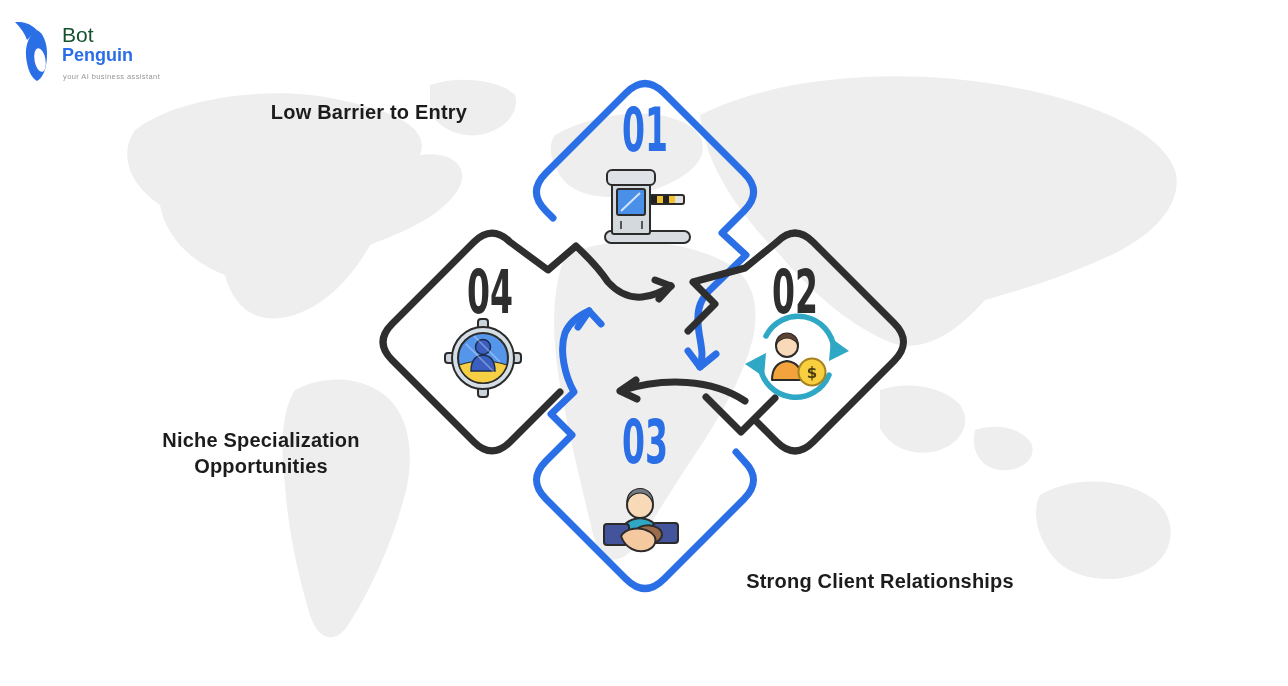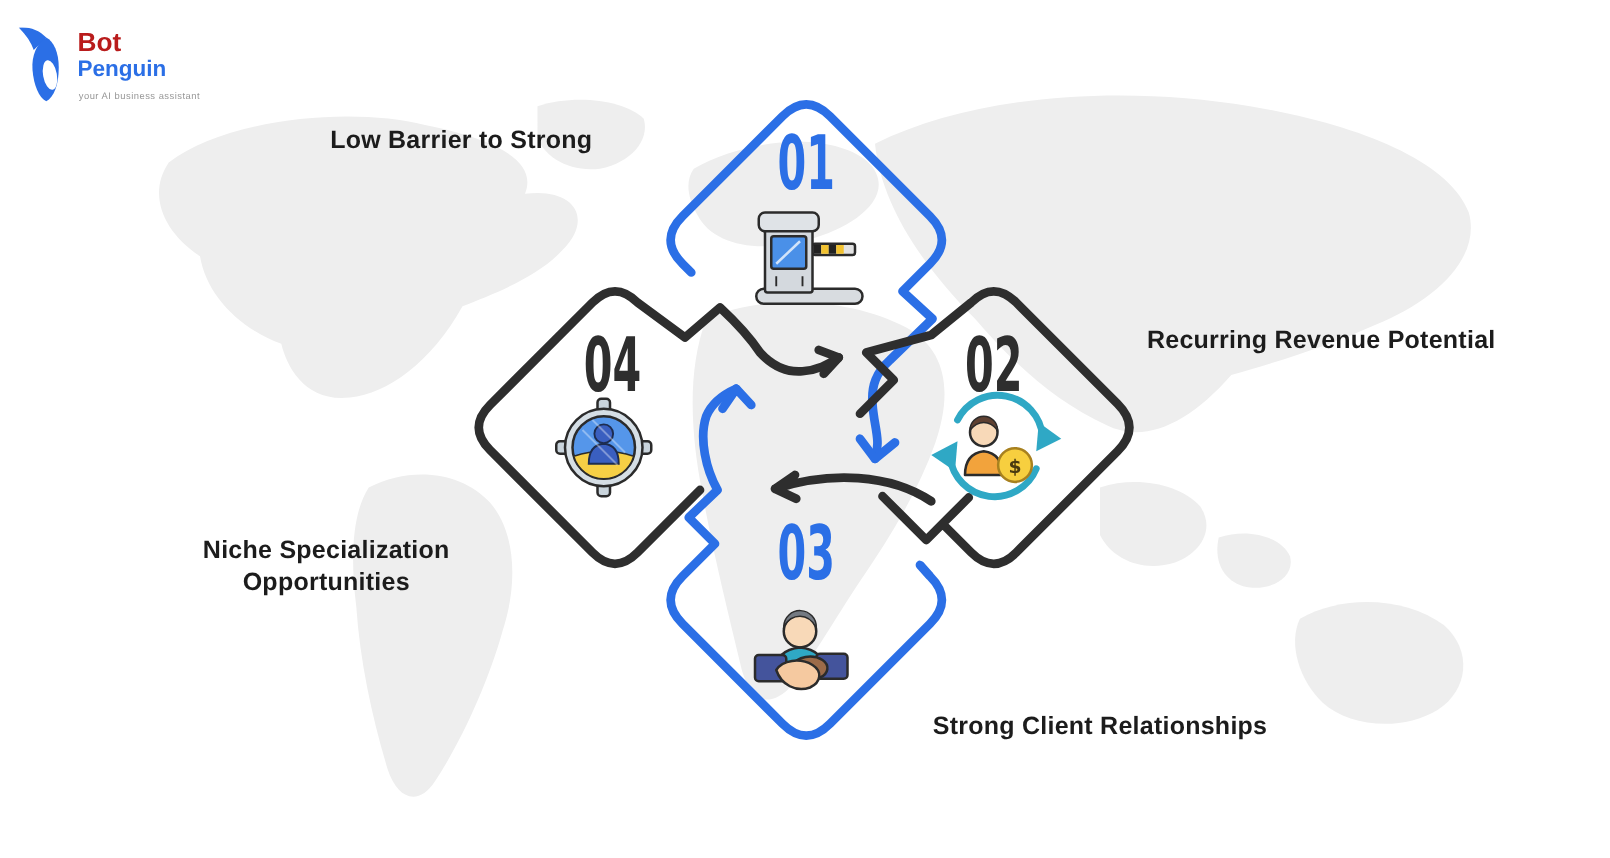--- a/index.html
+++ b/index.html
@@ -9,22 +9,22 @@
   .map-blob{fill:var(--map,#eee);}
   .d-blue{stroke:var(--blue,#2b6fe6);}
   .d-dark{stroke:var(--dark,#2e2e2e);}
   .outline{fill:none;stroke-width:7;stroke-linecap:round;stroke-linejoin:round;}
   .num{font-family:"DejaVu Sans",sans-serif;font-weight:bold;}
   .num-blue{fill:var(--blue,#2b6fe6);}
   .num-dark{fill:var(--dark,#2e2e2e);}
   .label{position:absolute;font-weight:bold;font-size:20px;line-height:1.3;
          color:#1c1c1c;text-align:center;letter-spacing:.2px;}
   .logo{position:absolute;left:10px;top:22px;width:190px;height:70px;}
-  .logo .brand{position:absolute;left:52px;top:2px;font-size:21px;font-weight:bold;
-               color:#b91c1c;line-height:1.05;}
+  .logo .brand{position:absolute;left:52px;top:2px;font-size:21px;font-weight:normal;
+               color:#14532d;line-height:1.05;}
   .logo .brand2{position:absolute;left:52px;top:24px;font-size:18px;font-weight:bold;
                 color:var(--blue,#2b6fe6);line-height:1.05;}
   .logo .tagline{position:absolute;left:53px;top:50px;font-size:7.5px;color:#979797;
                  letter-spacing:.4px;}
   .icon-outline{stroke:#2b2b2b;stroke-width:2;stroke-linejoin:round;}
   .teal{stroke:var(--teal,#2fa8c5);}
 </style>
 </head>
 <body>
 
@@ -115,18 +115,17 @@
     <svg width="52" height="70" viewBox="0 0 52 70">
       <path d="M27 8 C21 2 13 -1 5 0 C11 6 15 12 17 18 Z" fill="#2b6fe6"></path>
       <path d="M27 8 C20 12 15 22 16 34 C17 46 21 56 27 59 C33 56 37 46 37 32 C37 20 33 11 27 8 Z" fill="#2b6fe6"></path>
       <ellipse cx="30" cy="38" rx="5.5" ry="12" fill="#ffffff" transform="rotate(-10 30 38)"></ellipse>
     </svg>
     <div class="brand">Bot</div>
     <div class="brand2">Penguin</div>
     <div class="tagline">your AI business assistant</div>
   </div>
 
-  <div class="label" style="left:239px;top:99px;width:260px;">Low Barrier to Strong</div>
-  <div class="label" style="left:907px;top:259px;width:300px;">Recurring Revenue Potential</div>
+  <div class="label" style="left:239px;top:99px;width:260px;">Low Barrier to Entry</div>
   <div class="label" style="left:730px;top:568px;width:300px;">Strong Client Relationships</div>
   <div class="label" style="left:131px;top:399px;width:260px;margin-top:28px;">Niche Specialization Opportunities</div>
 
 </div>
 
 </body></html>

